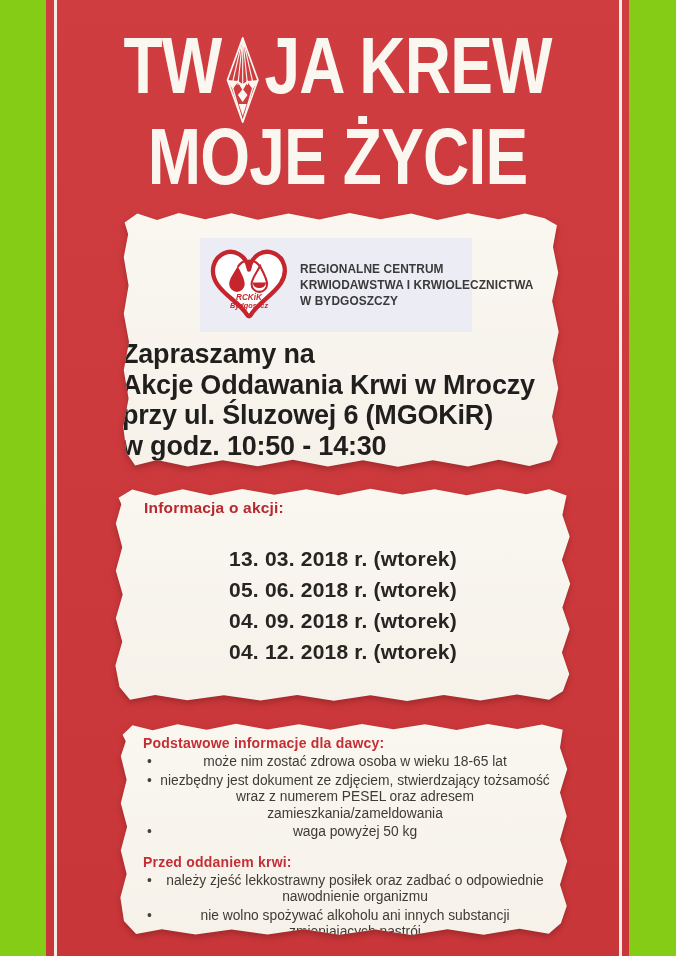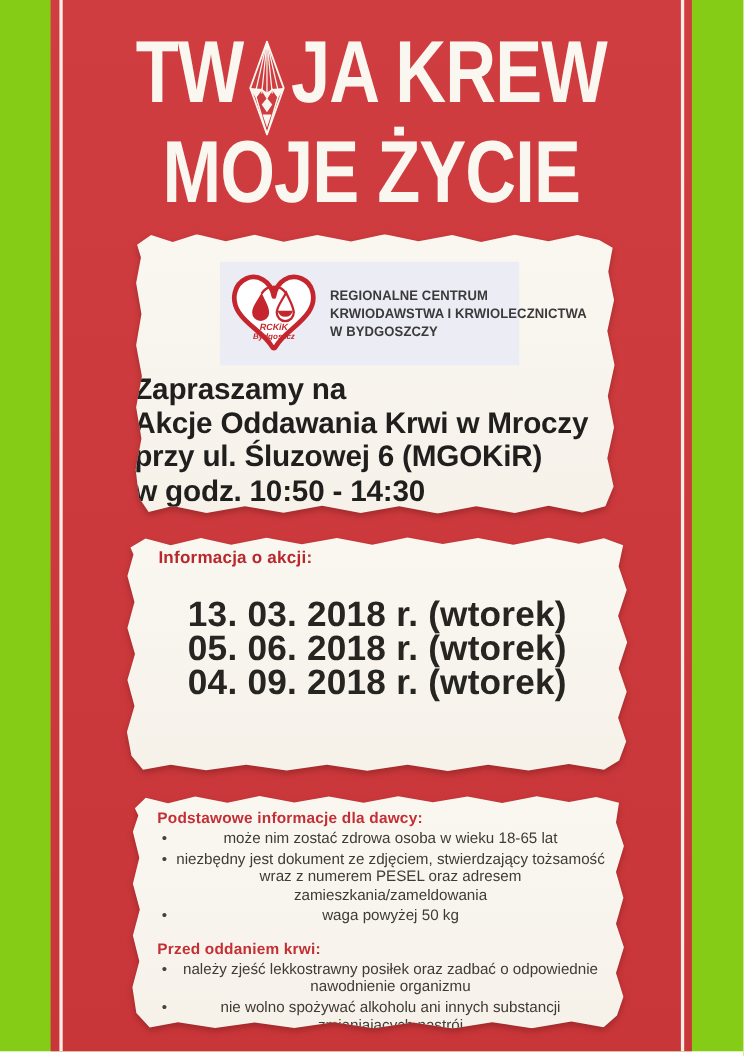--- a/index.html
+++ b/index.html
@@ -65,21 +65,21 @@
     color:#201f1d; letter-spacing:-0.2px; white-space:nowrap;
   }
 
   
   .info-heading {
     position:absolute; left:30px; top:12px;
     font-weight:700; font-size:15.5px; color:#b8292e; letter-spacing:0.2px;
   }
   .dates {
     position:absolute; top:56px; left:0; width:100%;
-    text-align:center; font-weight:700; font-size:32px; line-height:31px;
+    text-align:center; font-weight:700; font-size:21px; line-height:31px;
     color:#272522; letter-spacing:0.2px; white-space:nowrap;
   }
 
   
   .donor-content { padding:13px 10px 0 24px; }
   .sub-heading {
     font-weight:700; font-size:14px; color:#c42f36; letter-spacing:0.2px;
     margin-bottom:3px;
   }
   .sub-heading.second { margin-top:13px; }
@@ -157,20 +157,21 @@
       </div>
     </div>
 
     <div class="paper-wrap wrap2">
       <div class="paper torn-b">
         <div class="info-heading">Informacja o akcji:</div>
         <div class="dates">
           <div>13. 03. 2018 r. (wtorek)</div>
           <div>05. 06. 2018 r. (wtorek)</div>
           <div>04. 09. 2018 r. (wtorek)</div>
+          <div>04. 12. 2018 r. (wtorek)</div>
         </div>
       </div>
     </div>
 
     <div class="paper-wrap wrap3">
       <div class="paper torn-c">
         <div class="donor-content">
           <div class="sub-heading">Podstawowe informacje dla dawcy:</div>
           <ul class="bullets">
             <li>może nim zostać zdrowa osoba w wieku 18-65 lat</li>

